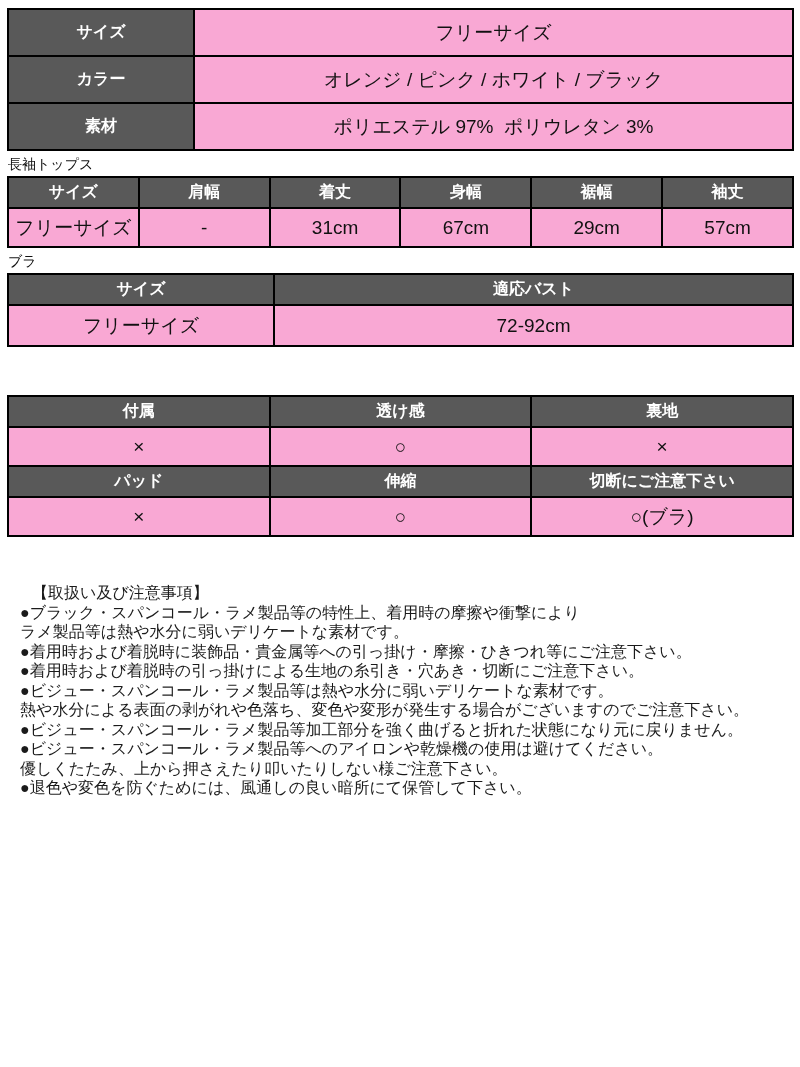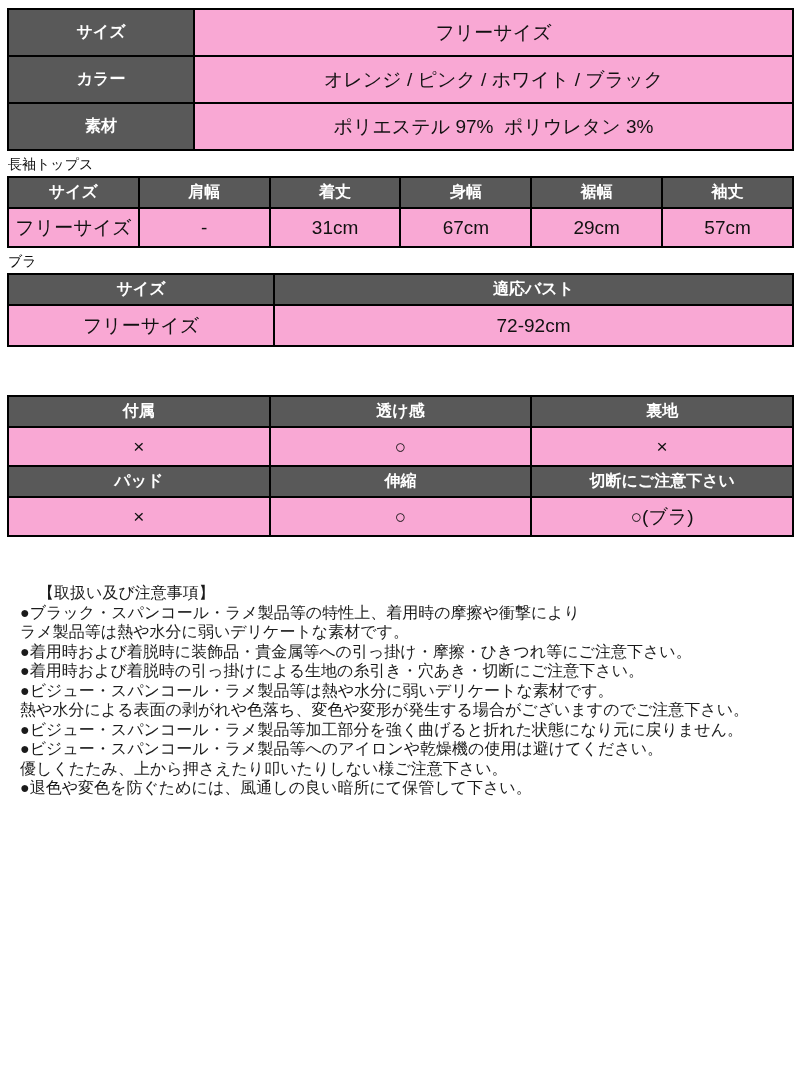--- a/index.html
+++ b/index.html
@@ -59,21 +59,21 @@
   .t4 th{height:29px;}
   .t4 td{height:37px;}
 
   .notes{
     margin-top:46px;
     padding-left:20px;
     font-size:16px;
     line-height:19.5px;
     color:#1a1a1a;
   }
-  .notes-title{margin-left:18px;}
+  .notes-title{margin-left:12px;}
 </style>
 </head>
 <body>
 
 <div class="page">
 
   <table class="t1">
     <tbody>
         <tr>
       <th>サイズ</th>

